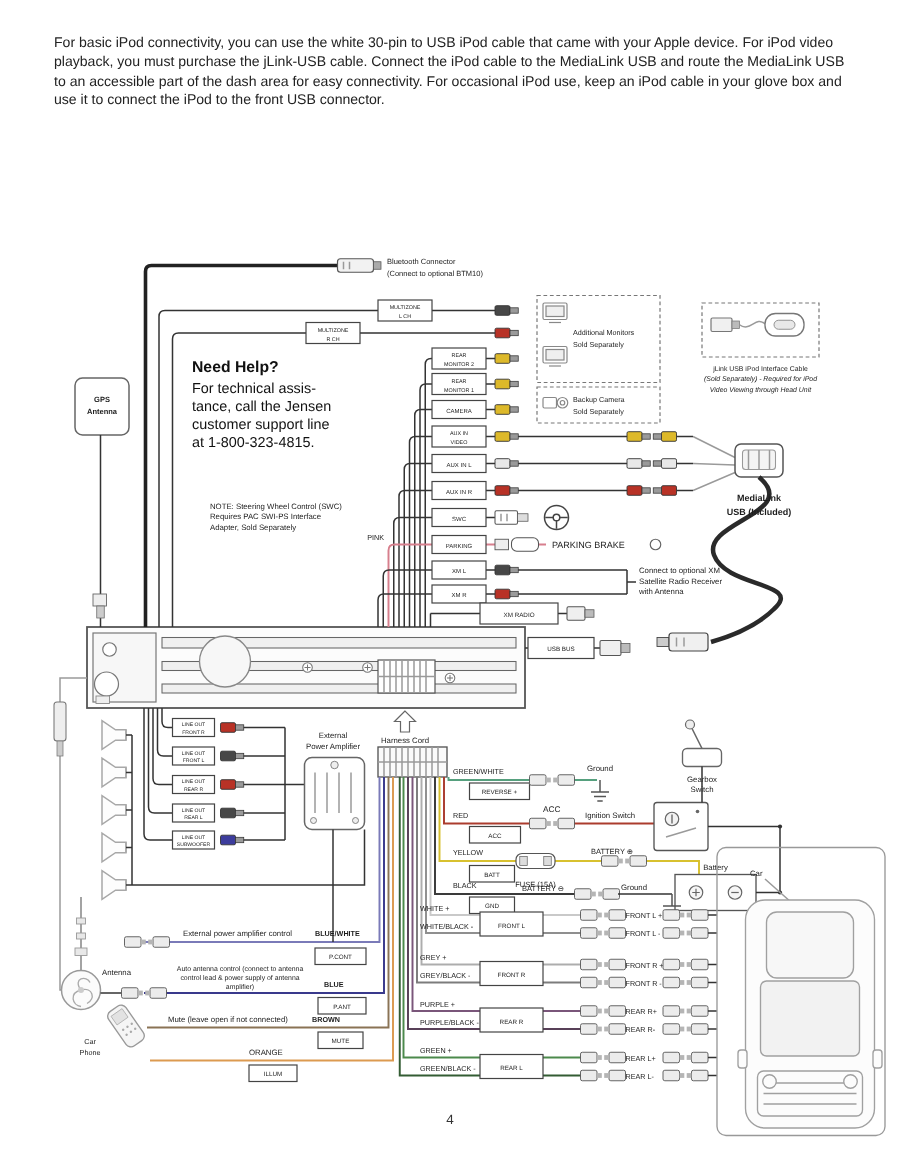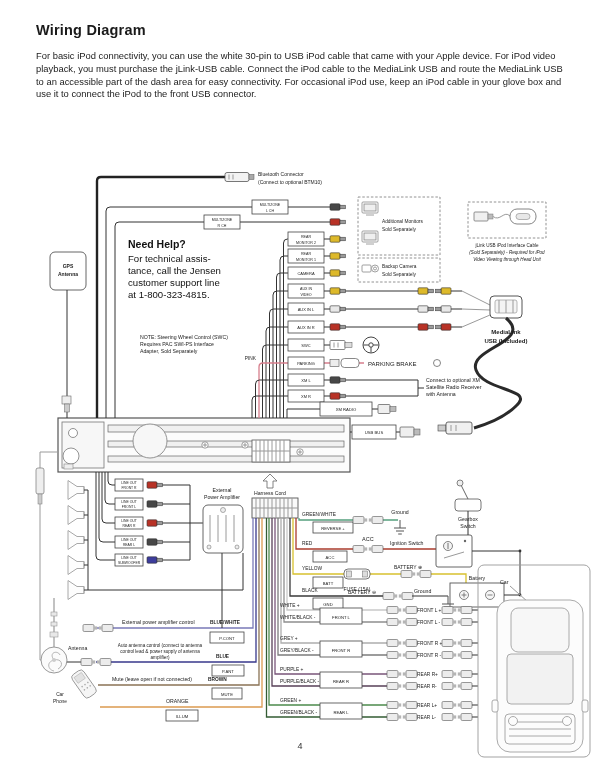--- a/index.html
+++ b/index.html
@@ -22,21 +22,20 @@
   .wc{stroke-width:1.3;fill:none}
   .wg{stroke:#9a9a9a;stroke-width:1;fill:none}
   .box{fill:#ffffff;stroke:#444;stroke-width:0.8}
   .dash{fill:none;stroke:#777;stroke-width:0.8;stroke-dasharray:2.5 1.8}
 </style>
 </head>
 <body>
 <div id="page">
 
 <div id="hdr">
-  <h1>Wiring Diagram</h1>
   <p>For basic iPod connectivity, you can use the white 30-pin to USB iPod cable that came with your Apple device. For iPod video playback, you must purchase the jLink-USB cable. Connect the iPod cable to the MediaLink USB and route the MediaLink USB to an accessible part of the dash area for easy connectivity. For occasional iPod use, keep an iPod cable in your glove box and use it to connect the iPod to the front USB connector.</p>
 </div>
 
 <svg width="600" height="778" viewBox="0 0 600 778">
 <defs>
   <g id="rca">
           <rect x="0" y="-3.2" width="10" height="6.4" rx="1" stroke="#333" stroke-width="0.6" fill="currentColor"></rect>
           <rect x="10" y="-1.8" width="5.5" height="3.6" fill="#9a9a9a" stroke="#333" stroke-width="0.5"></rect>
         </g>
   <g id="rcaj">

